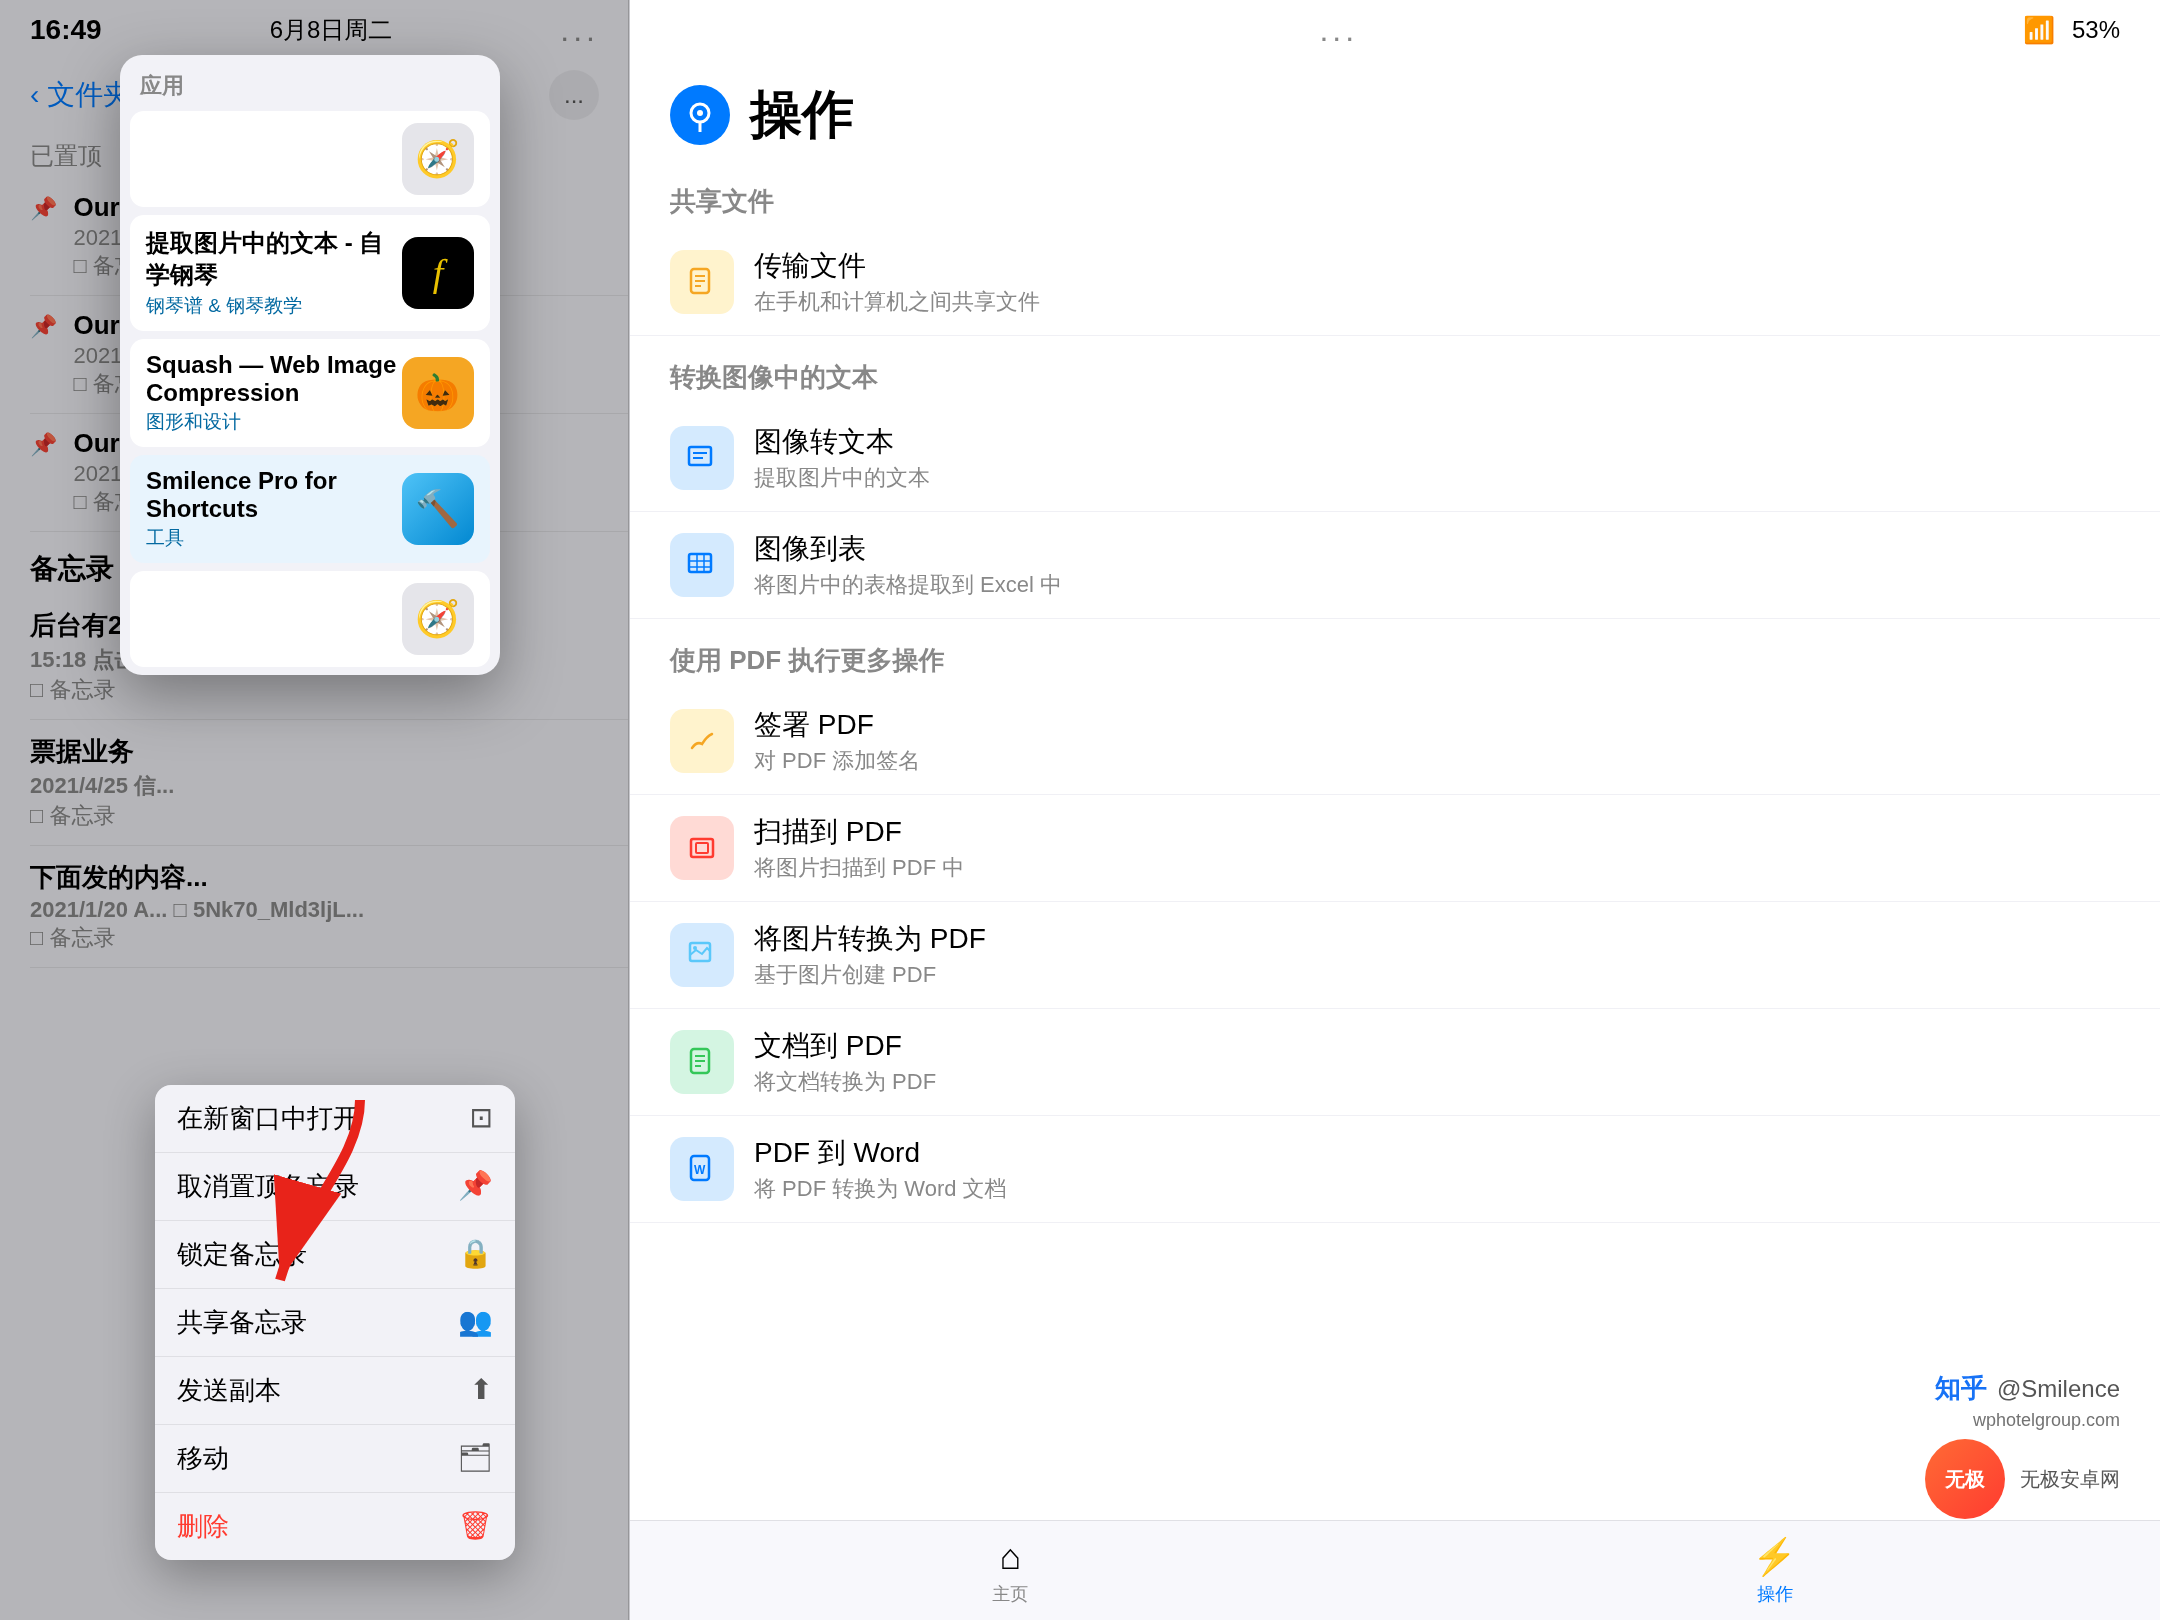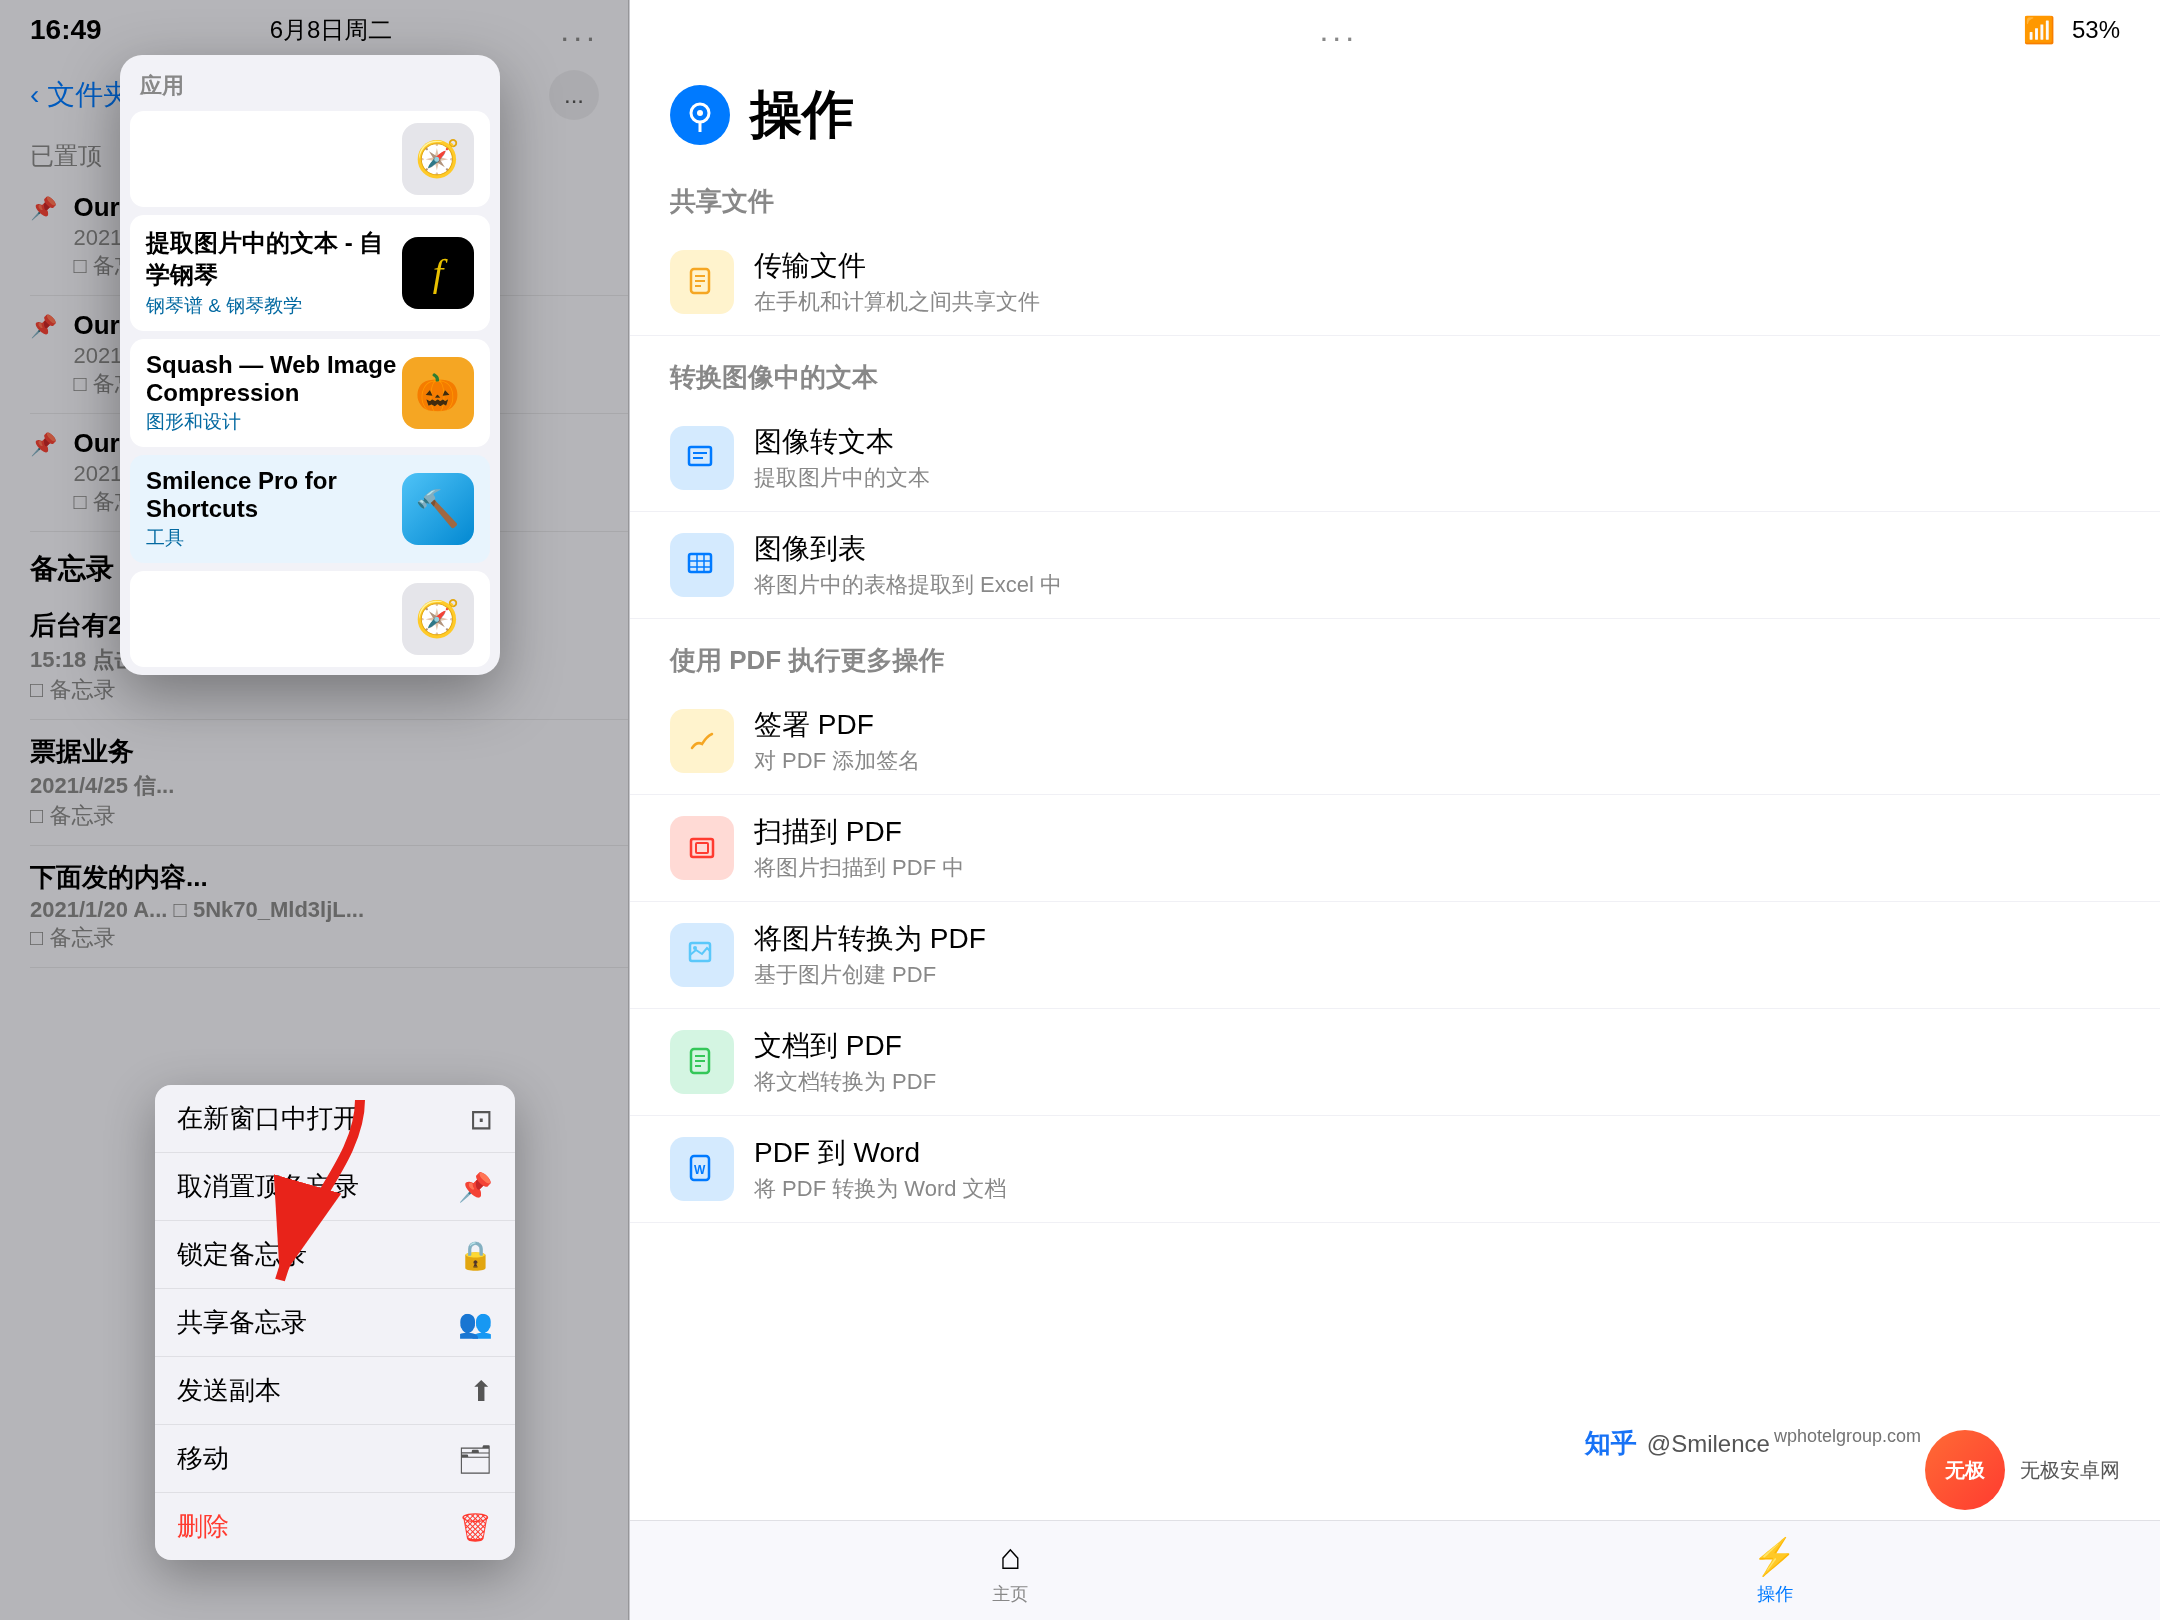--- a/index.html
+++ b/index.html
@@ -228,21 +228,21 @@
       width: 360px;
       background: rgba(245,245,250,0.96);
       border-radius: 16px;
       box-shadow: 0 16px 50px rgba(0,0,0,0.3);
       z-index: 30;
       overflow: hidden;
       backdrop-filter: blur(20px);
     }
     .ctx-item {
       display: flex;
-      align-items: flex-end;
+      align-items: flex-start;
       justify-content: space-between;
       padding: 16px 22px;
       border-bottom: 1px solid rgba(0,0,0,0.08);
     }
     .ctx-item:last-child {
       border-bottom: none;
     }
     .ctx-label {
       font-size: 26px;
       color: #000;
@@ -398,25 +398,25 @@
       color: #007aff;
     }
     .tab-icon-active {
       font-size: 36px;
       color: #007aff;
     }
 
     
     .watermark {
       position: absolute;
-      bottom: 110px;
+      bottom: 101px;
       right: 40px;
       display: flex;
-      flex-direction: row;
-      align-items: flex-start;
+      flex-direction: column;
+      align-items: flex-end;
       gap: 4px;
     }
     .wuji-logo {
       width: 80px;
       height: 80px;
       border-radius: 50%;
       background: linear-gradient(135deg, #ff6b35, #ff3b30);
       display: flex;
       align-items: center;
       justify-content: center;

